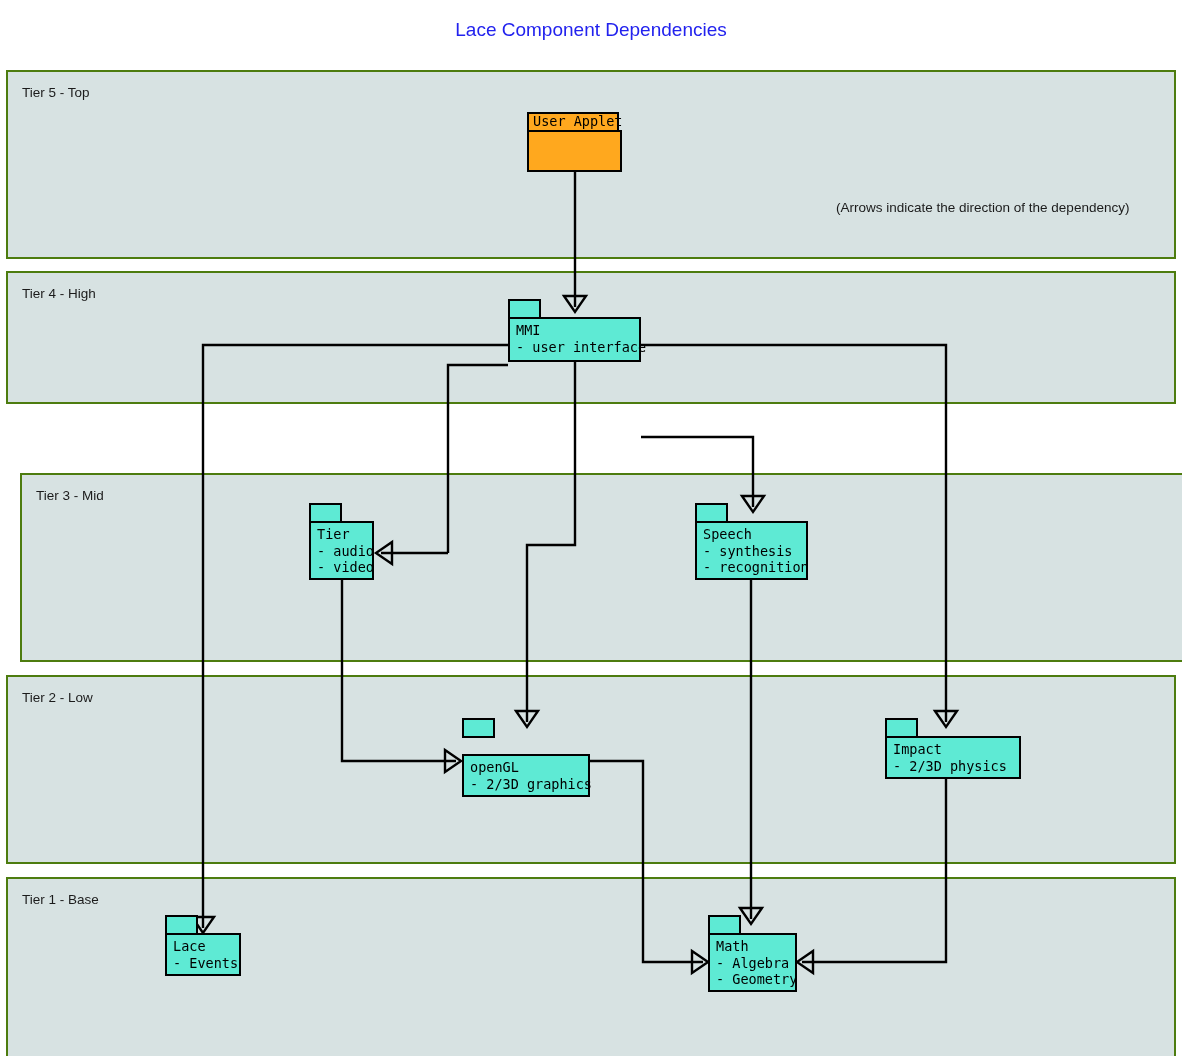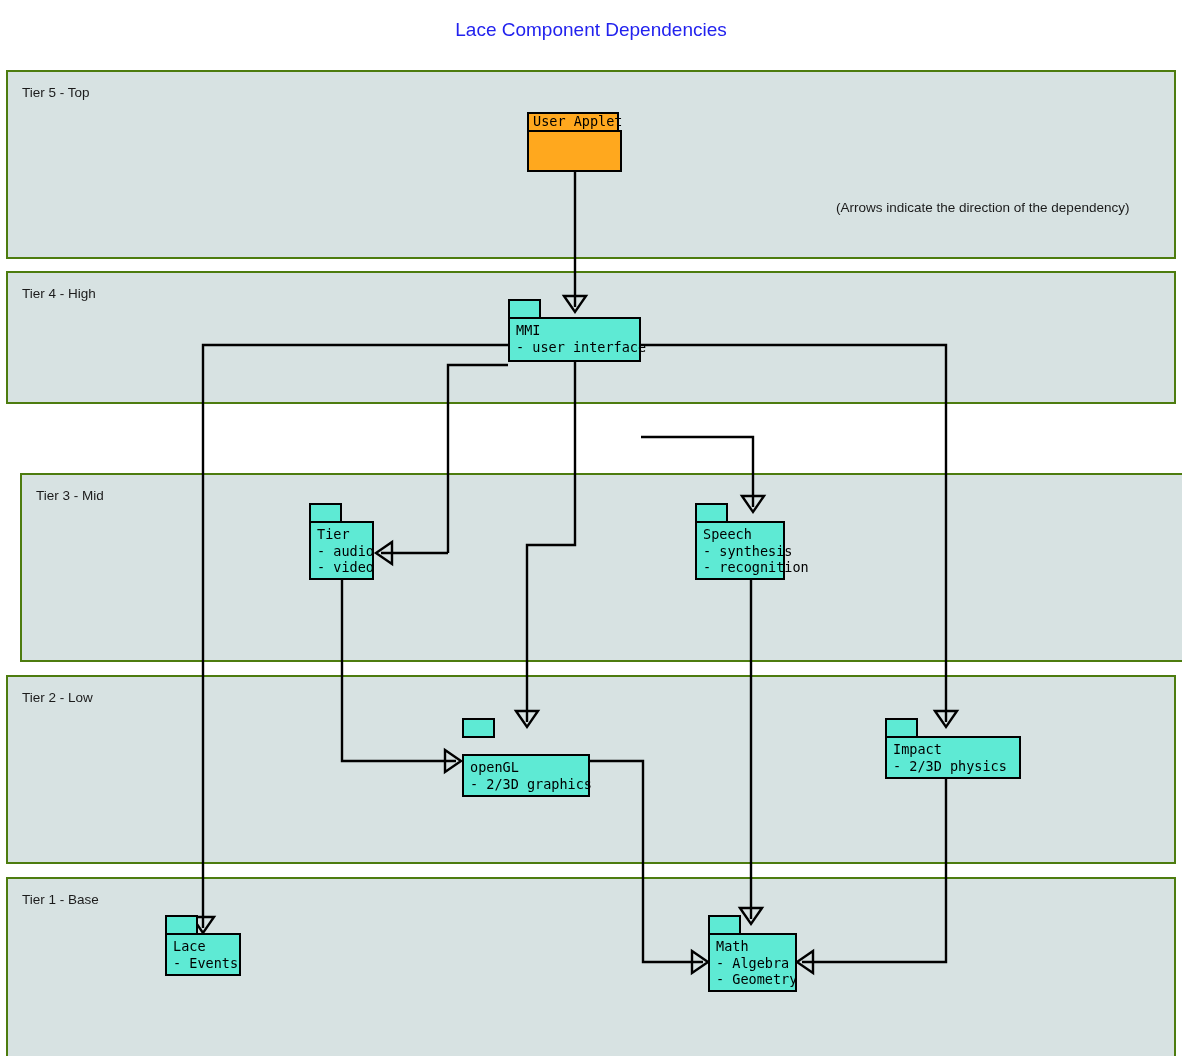--- a/index.html
+++ b/index.html
@@ -142,21 +142,21 @@
       <div class="pkg green" style="left: 508px; top: 299px;">
         <div class="tab" style="width: 33px; height: 20px;"></div>
         <div class="body" style="top: 18px; width: 133px; height: 45px;"><div>MMI</div><div>- user interface</div></div>
       </div>
       <div class="pkg green" style="left: 309px; top: 503px;">
         <div class="tab" style="width: 33px; height: 20px;"></div>
         <div class="body" style="top: 18px; width: 65px; height: 59px;"><div>Tier</div><div>- audio</div><div>- video</div></div>
       </div>
       <div class="pkg green" style="left: 695px; top: 503px;">
         <div class="tab" style="width: 33px; height: 20px;"></div>
-        <div class="body" style="top: 18px; width: 90px; height: 59px;"><div>Speech</div><div>- synthesis</div><div>- recognition</div></div>
+        <div class="body" style="top: 18px; width: 113px; height: 59px;"><div>Speech</div><div>- synthesis</div><div>- recognition</div></div>
       </div>
       <div class="pkg green" style="left: 462px; top: 718px;">
         <div class="tab" style="width: 33px; height: 20px;"></div>
         <div class="body" style="top: 36px; width: 128px; height: 43px;"><div>openGL</div><div>- 2/3D graphics</div></div>
       </div>
       <div class="pkg green" style="left: 885px; top: 718px;">
         <div class="tab" style="width: 33px; height: 20px;"></div>
         <div class="body" style="top: 18px; width: 136px; height: 43px;"><div>Impact</div><div>- 2/3D physics</div></div>
       </div>
       <div class="pkg green" style="left: 165px; top: 915px;">

